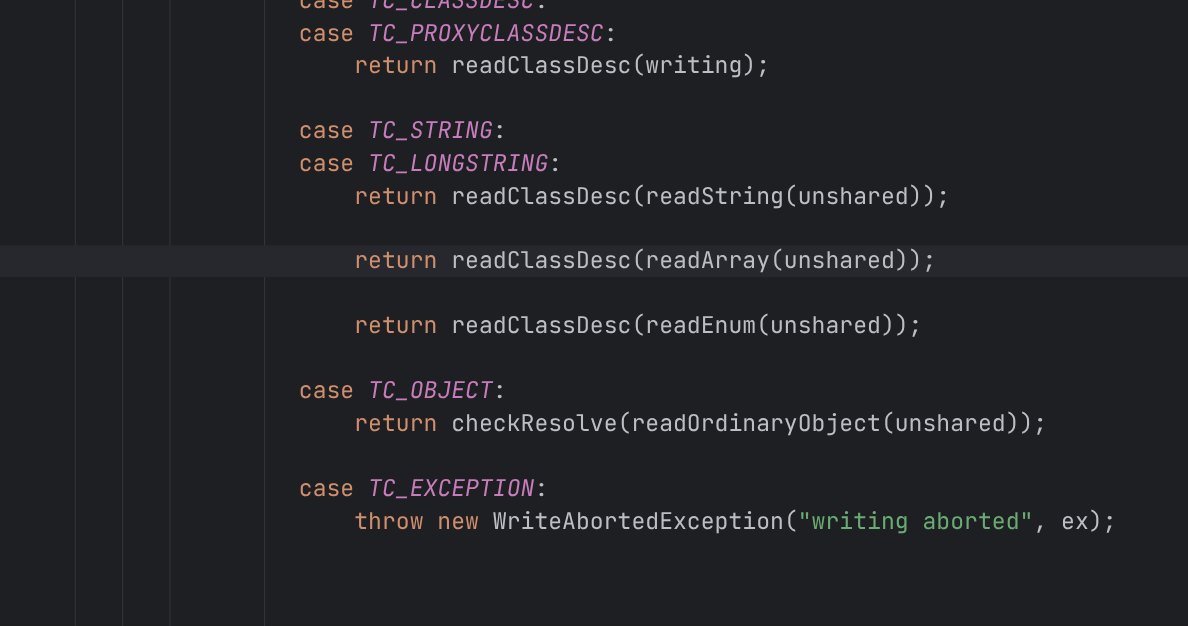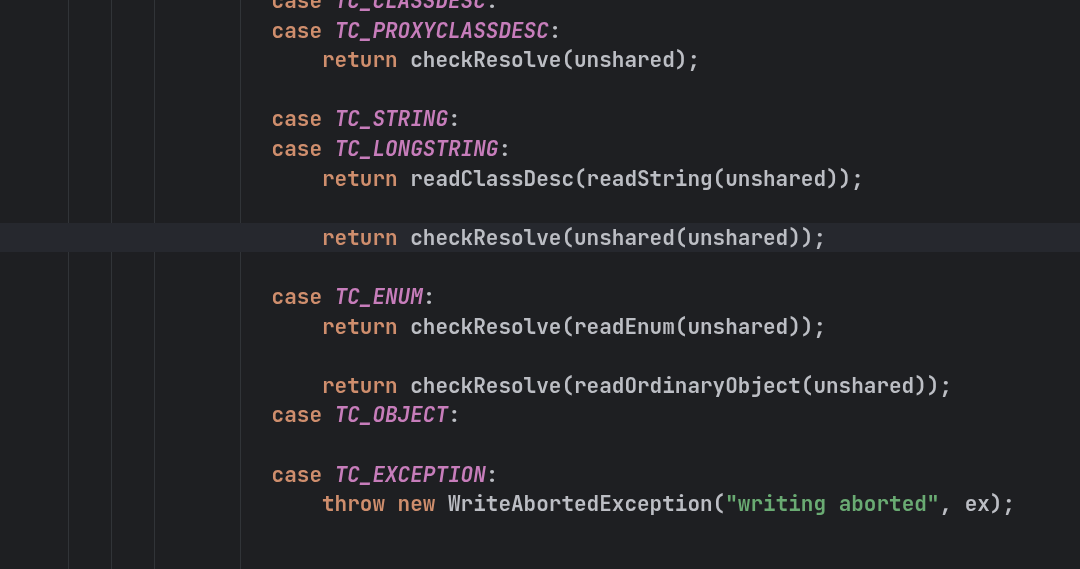--- a/index.html
+++ b/index.html
@@ -11,21 +11,20 @@
     color: #bcbec4;
     overflow: hidden;
     width: 1080px;
     height: 569px;
     position: relative;
   }
   .editor {
     position: relative;
     width: 100%;
     height: 100%;
-    font-weight: bold;
   }
   .indent-guides {
     position: absolute;
     top: 0;
     left: 0;
     height: 100%;
     pointer-events: none;
   }
   .guide {
     position: absolute;
@@ -54,30 +53,29 @@
 <div class="editor">
   <div class="indent-guides">
       <div class="guide" style="left: 68px;"></div>
       <div class="guide" style="left: 111px;"></div>
       <div class="guide" style="left: 154px;"></div>
       <div class="guide" style="left: 240px;"></div>
     </div>
   <div class="code" style="position: relative; top: -14px;">
       <div class="line"><span>                </span><span class="kw">case</span><span class="punct"> </span><span class="cons">TC_CLASSDESC</span><span class="punct">:</span></div>
       <div class="line"><span>                </span><span class="kw">case</span><span class="punct"> </span><span class="cons">TC_PROXYCLASSDESC</span><span class="punct">:</span></div>
-      <div class="line"><span>                    </span><span class="kw">return</span><span class="punct"> checkResolve(unshared);</span></div>
+      <div class="line"><span>                    </span><span class="kw">return</span><span class="punct"> readClassDesc(writing);</span></div>
       <div class="line"><span></span></div>
       <div class="line"><span>                </span><span class="kw">case</span><span class="punct"> </span><span class="cons">TC_STRING</span><span class="punct">:</span></div>
       <div class="line"><span>                </span><span class="kw">case</span><span class="punct"> </span><span class="cons">TC_LONGSTRING</span><span class="punct">:</span></div>
       <div class="line"><span>                    </span><span class="kw">return</span><span class="punct"> readClassDesc(readString(unshared));</span></div>
       <div class="line"><span></span></div>
-      <div class="line hl"><span>                    </span><span class="kw">return</span><span class="punct"> checkResolve(unshared(unshared));</span></div>
+      <div class="line hl"><span>                    </span><span class="kw">return</span><span class="punct"> readClassDesc(readArray(unshared));</span></div>
       <div class="line"><span></span></div>
-      <div class="line"><span>                </span><span class="kw">case</span><span class="punct"> </span><span class="cons">TC_ENUM</span><span class="punct">:</span></div>
-      <div class="line"><span>                    </span><span class="kw">return</span><span class="punct"> checkResolve(readEnum(unshared));</span></div>
+      <div class="line"><span>                    </span><span class="kw">return</span><span class="punct"> readClassDesc(readEnum(unshared));</span></div>
       <div class="line"><span></span></div>
+      <div class="line"><span>                </span><span class="kw">case</span><span class="punct"> </span><span class="cons">TC_OBJECT</span><span class="punct">:</span></div>
       <div class="line"><span>                    </span><span class="kw">return</span><span class="punct"> checkResolve(readOrdinaryObject(unshared));</span></div>
-      <div class="line"><span>                </span><span class="kw">case</span><span class="punct"> </span><span class="cons">TC_OBJECT</span><span class="punct">:</span></div>
       <div class="line"><span></span></div>
       <div class="line"><span>                </span><span class="kw">case</span><span class="punct"> </span><span class="cons">TC_EXCEPTION</span><span class="punct">:</span></div>
       <div class="line"><span>                    </span><span class="kw">throw</span><span class="punct"> </span><span class="kw">new</span><span class="punct"> WriteAbortedException(</span><span class="str">"writing aborted"</span><span class="punct">, ex);</span></div>
     </div>
 </div>
 
 </body></html>

